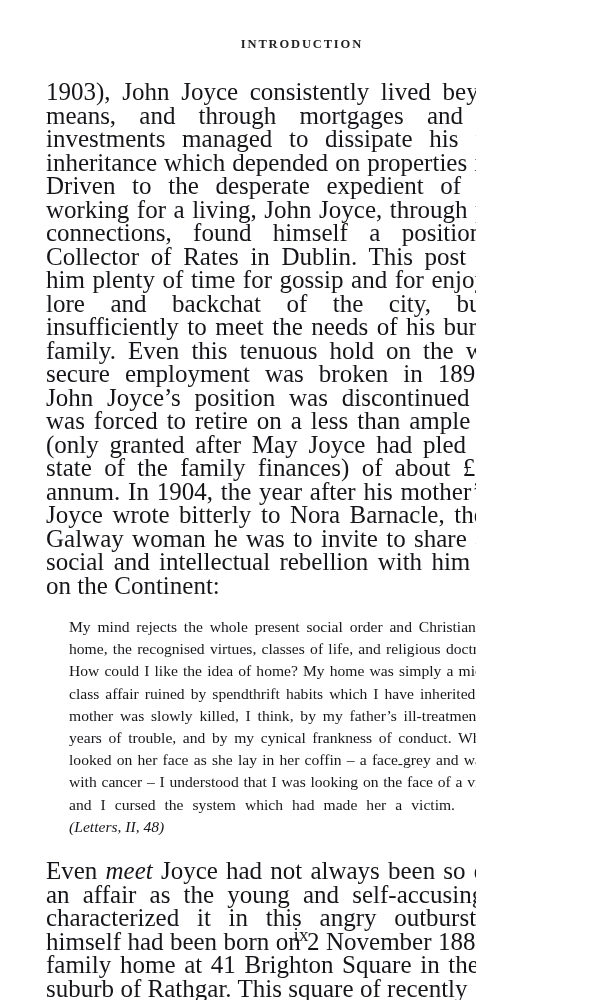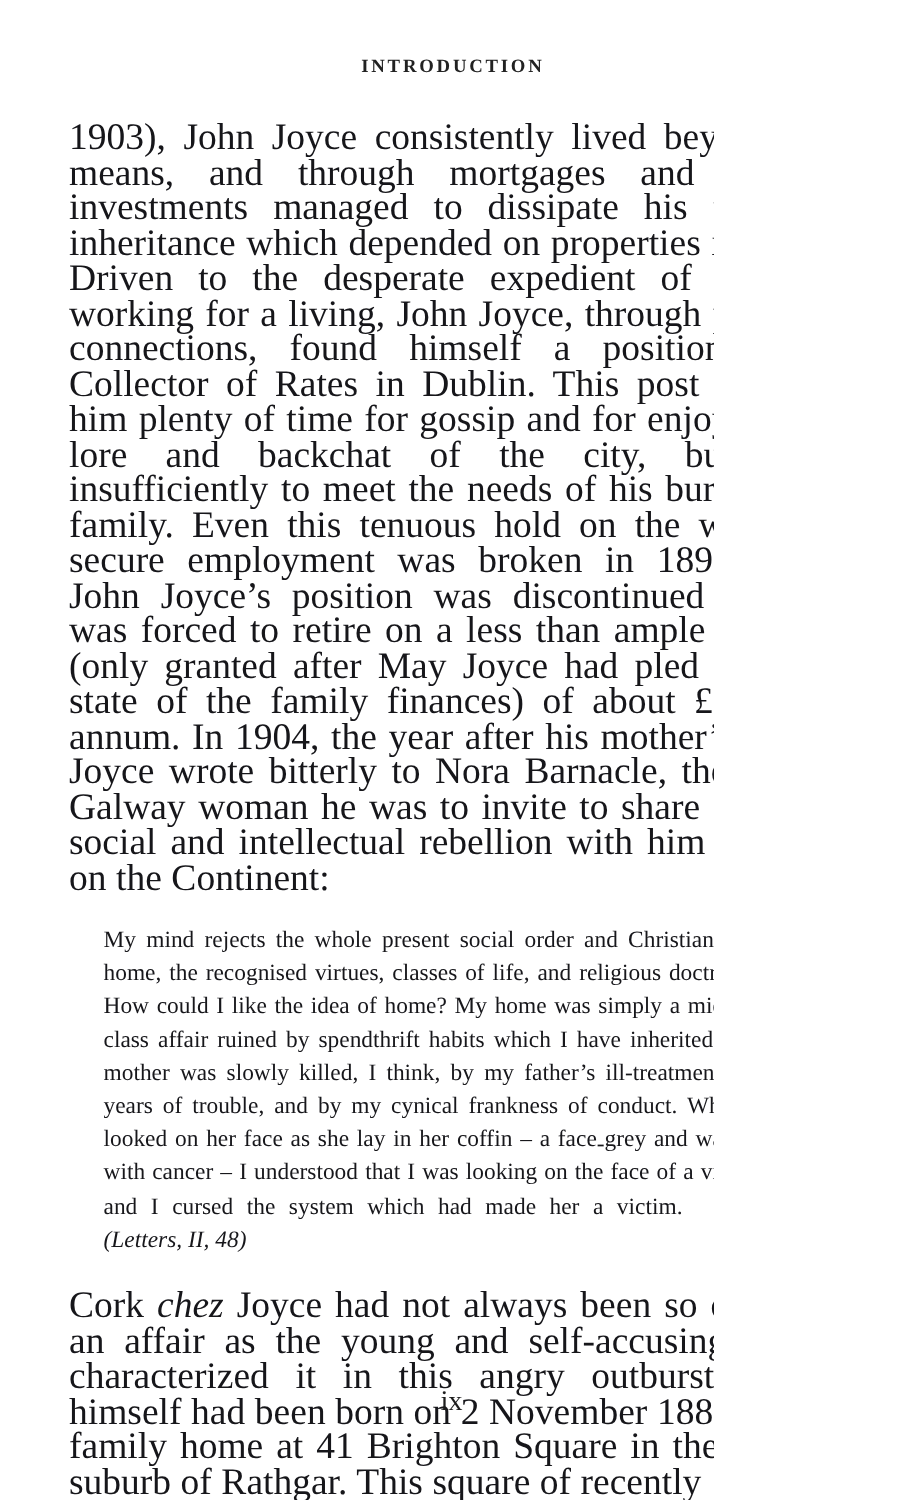--- a/index.html
+++ b/index.html
@@ -113,19 +113,19 @@
     <p class="body">1903), John Joyce consistently lived beyond his means, and through mortgages and unwise investments managed to dissipate his family’s inheritance which depended on properties in Cork. Driven to the desperate expedient of actually working for a living, John Joyce, through politi­cal connections, found himself a position as a Collector of Rates in Dublin. This post allowed him plenty of time for gossip and for enjoying the lore and backchat of the city, but paid insufficiently to meet the needs of his burgeoning family. Even this tenuous hold on the world of secure employment was broken in 1892 when John Joyce’s position was discontinued and he was forced to retire on a less than ample pension (only granted after May Joyce had pled the dire state of the family finances) of about £132 per annum. In 1904, the year after his mother’s death, Joyce wrote bitterly to Nora Barnacle, the young Galway woman he was to invite to share a life of social and intellectual rebellion with him in exile on the Continent:</p>
 
     <div class="quote-spacer-top"></div>
 
     <blockquote class="quote">
       <span>My mind rejects the whole present social order and Christianity – home, the recognised virtues, classes of life, and religious doctrines. How could I like the idea of home? My home was simply a middle-class affair ruined by spendthrift habits which I have inherited. My mother was slowly killed, I think, by my father’s ill-treatment, by years of trouble, and by my cynical frankness of conduct. When I looked on her face as she lay in her coffin – a face</span><span class="low-hyphen">-</span><span>grey and wasted with cancer – I understood that I was looking on the face of a victim and I cursed the system which had made her a victim.</span><span class="cite-lead"></span><span class="cite"><span>(</span><span>Letters</span><span>, </span><span class="roman-num">II</span><span>, </span><span>48</span><span>)</span></span>
     </blockquote>
 
     <div class="quote-spacer-bottom"></div>
 
-    <p class="body"><span>Cork </span><em class="foreign">chez</em><span> Joyce had not always been so dreadful an affair as the young and self-accusing writer characterized it in this angry outburst. Joyce himself had been born on 2 November 1882, in the family home at 41 Brighton Square in the Dublin suburb of Rathgar. This square of recently</span></p>
+    <p class="body"><span>Even </span><em class="foreign">meet</em><span> Joyce had not always been so dreadful an affair as the young and self-accusing writer characterized it in this angry outburst. Joyce himself had been born on 2 November 1882, in the family home at 41 Brighton Square in the Dublin suburb of Rathgar. This square of recently</span></p>
 
   </div>
 
   <div class="folio">ix</div>
 
 </div>
 
 </body></html>

